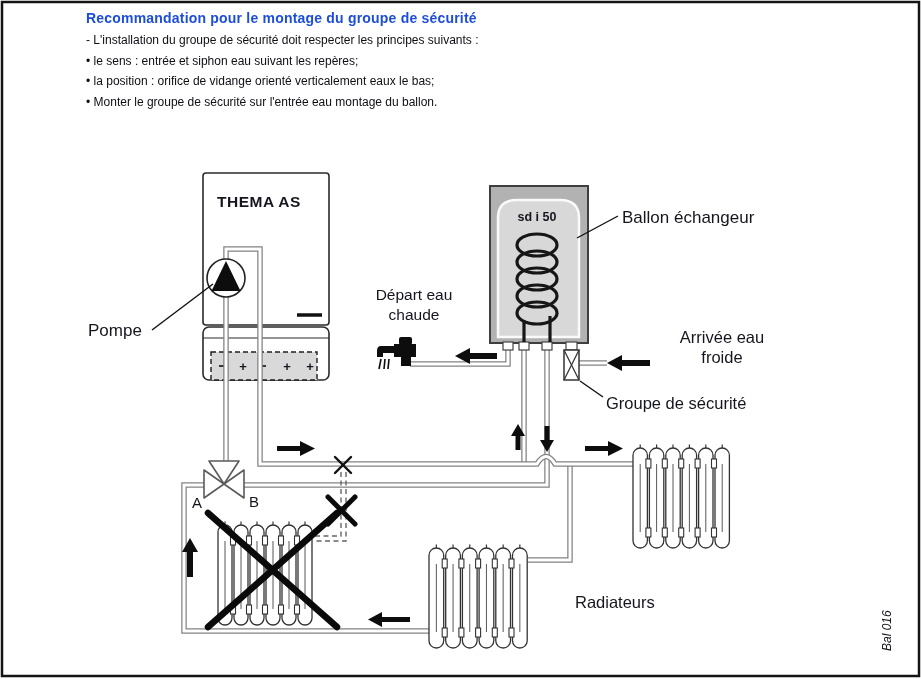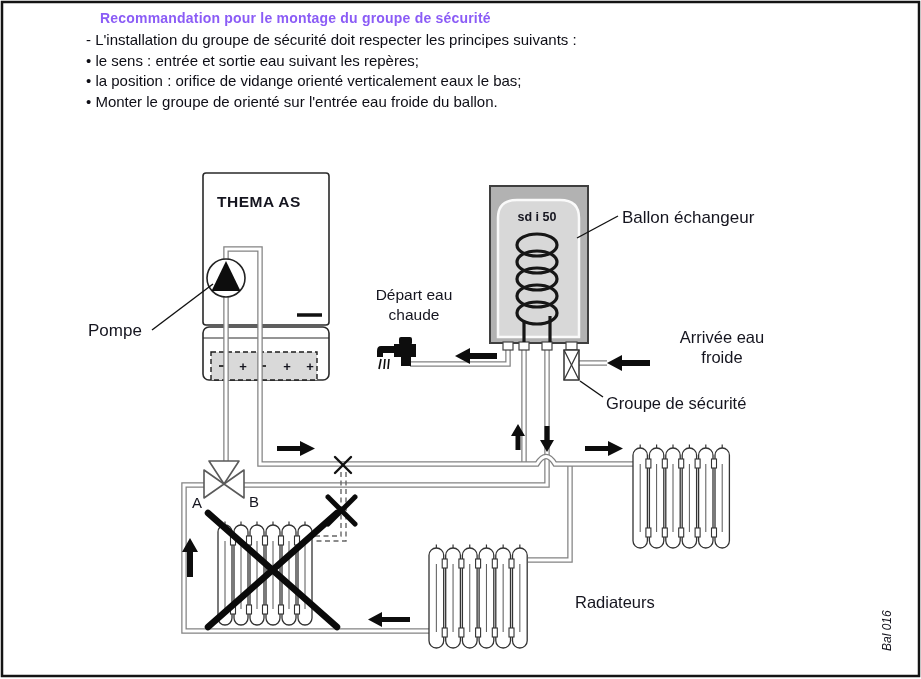--- a/index.html
+++ b/index.html
@@ -1,20 +1,20 @@
 <!DOCTYPE html>
 <html><head>
 <meta charset="utf-8">
 <style>
   html,body{margin:0;padding:0;background:#e8e8e8;}
   .page{position:relative;width:921px;height:679px;background:#fff;overflow:hidden;
         font-family:"Liberation Sans",sans-serif;margin:0 auto;}
   .hdr{position:absolute;left:86px;top:10px;width:832px;color:#0e0e16;}
-  .hdr .t{font-size:14px;font-weight:bold;color:#8b5cf6;margin-bottom:4px;letter-spacing:.2px;margin-left:14px;}
-  .hdr .ln{font-size:15px;line-height:20.6px;white-space:nowrap;}
+  .hdr .t{font-size:14px;font-weight:bold;color:#1d4ed8;margin-bottom:4px;letter-spacing:.2px;}
+  .hdr .ln{font-size:12px;line-height:20.6px;white-space:nowrap;}
   svg{position:absolute;left:0;top:0;}
   svg text{font-family:"Liberation Sans",sans-serif;fill:#15151f;}
   .pg{fill:none;stroke:#828282;stroke-width:5.5;}
   .pw{fill:none;stroke:#ffffff;stroke-width:3;}
   .blk{fill:#0d0d0d;}
 </style>
 </head>
 <body>
 
 <div class="page">
@@ -239,18 +239,18 @@
   <text x="722" y="343" font-size="16.5" text-anchor="middle">Arrivée eau</text>
   <text x="722" y="363" font-size="16.5" text-anchor="middle">froide</text>
   <text x="606" y="409" font-size="16.5">Groupe de sécurité</text>
   <text x="575" y="608" font-size="16.5">Radiateurs</text>
   <text transform="translate(891,651) rotate(-90)" font-size="12" font-style="italic" fill="#222">Bal 016</text>
 </svg>
 
 <div class="hdr">
   <div class="t">Recommandation pour le montage du groupe de sécurité</div>
   <div class="ln">- L'installation du groupe de sécurité doit respecter les principes suivants :</div>
-  <div class="ln">• le sens : entrée et sortie eau suivant les repères;</div>
+  <div class="ln">• le sens : entrée et siphon eau suivant les repères;</div>
   <div class="ln">• la position : orifice de vidange orienté verticalement eaux le bas;</div>
-  <div class="ln">• Monter le groupe de orienté sur l'entrée eau froide du ballon.</div>
+  <div class="ln">• Monter le groupe de sécurité sur l'entrée eau montage du ballon.</div>
 </div>
 
 </div>
 
 </body></html>

